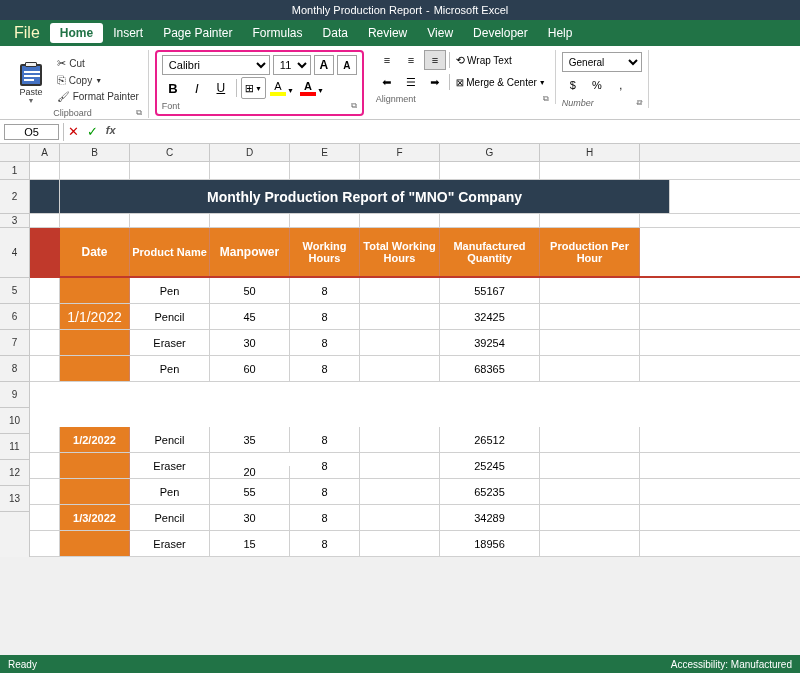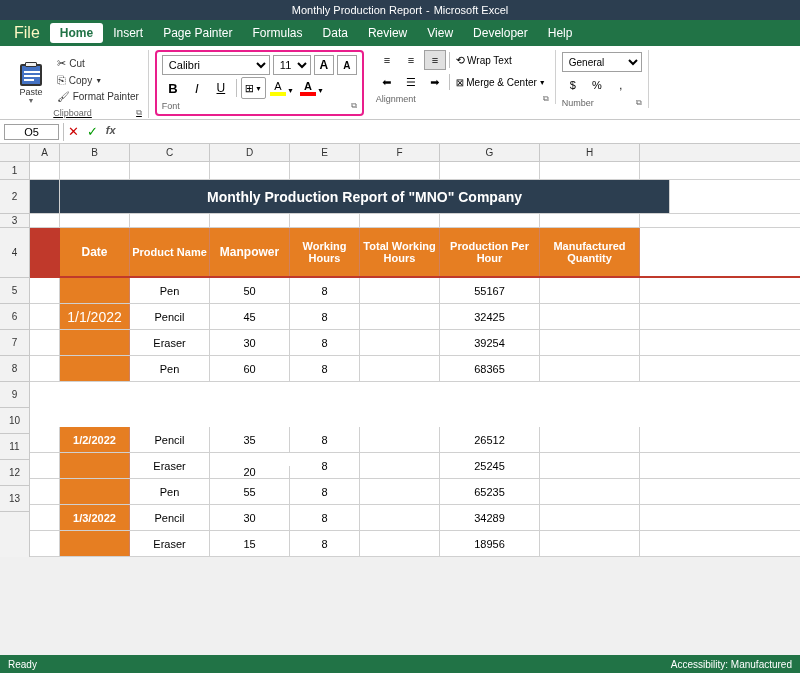--- a/index.html
+++ b/index.html
@@ -55,21 +55,21 @@
           <span style="font-size:11px;">⎘</span>
           <span>Copy</span>
           <span style="font-size:7px;">▼</span>
         </div>
         <div style="display:flex; align-items:center; gap:3px; font-size:10px; color:#333; cursor:pointer; padding:1px 3px; border-radius:2px; white-space:nowrap;">
           <span style="font-size:10px;">🖌</span>
           <span>Format Painter</span>
         </div>
       </div>
     </div>
-    <div style="display:flex; align-items:center; gap:3px; width:100%;text-decoration:underline;">
+    <div style="display:flex; align-items:center; gap:3px; width:100%;">
       <span style="font-size:9px; color:#666; flex:1; text-align:center;">Clipboard</span>
       <span style="font-size:8px; color:#666; cursor:pointer;">⧉</span>
     </div>
   </div>
 
   <div style="border:2px solid #e91e8c; border-radius:4px; padding:3px 5px; margin:0 6px; display:flex; flex-direction:column; gap:2px;">
 
     <div style="display:flex; align-items:center; gap:3px;">
       <select style="border:1px solid #a0a0a0; font-size:11px; padding:0 2px; width:108px; height:20px; background:white;">
         <option>Calibri</option>
@@ -141,21 +141,21 @@
 
   <div style="display:flex; flex-direction:column; padding:0 6px; border-right:1px solid #d0d0d0; gap:3px; min-width:90px;">
     <select style="border:1px solid #a0a0a0; font-size:10px; padding:1px 2px; height:20px; width:80px; background:white; margin-top:2px;">
       <option>General</option>
     </select>
     <div style="display:flex; align-items:center; gap:2px;">
       <button style="width:22px; height:20px; border:1px solid transparent; background:transparent; cursor:pointer; font-size:11px;">$</button>
       <button style="width:22px; height:20px; border:1px solid transparent; background:transparent; cursor:pointer; font-size:11px;">%</button>
       <button style="width:22px; height:20px; border:1px solid transparent; background:transparent; cursor:pointer; font-size:11px;">,</button>
     </div>
-    <div style="display:flex; align-items:center; justify-content:space-between;">
+    <div style="display:flex; align-items:center; justify-content:space-between;font-style:italic;">
       <span style="font-size:9px; color:#666;">Number</span>
       <span style="font-size:8px; color:#666; cursor:pointer;">⧉</span>
     </div>
   </div>
 
 </div>
 
 <div style="background:white; border-bottom:1px solid #c8c8c8; display:flex; align-items:center; height:24px; padding:0 4px; gap:4px;">
   <div style="border:1px solid #a0a0a0; padding:1px 6px; font-size:11px; width:55px; text-align:center;">O5</div>
   <div style="width:1px; height:18px; background:#c0c0c0;"></div>
@@ -228,22 +228,22 @@
         <div style="width:100px; min-width:100px; border-right:1px solid #d0d0d0; background:white;"></div>
       </div>
 
       <div style="display:flex; border-bottom:2px solid #c0392b; height:50px;">
         <div style="width:30px; min-width:30px; border-right:1px solid #c0392b; background:#c0392b;"></div>
         <div style="width:70px; min-width:70px; border-right:1px solid #d08060; background:#e67e22; display:flex; align-items:center; justify-content:center; font-weight:bold; font-size:12px; color:white; text-align:center;">Date</div>
         <div style="width:80px; min-width:80px; border-right:1px solid #d08060; background:#e67e22; display:flex; align-items:center; justify-content:center; font-weight:bold; font-size:11px; color:white; text-align:center; padding:2px;">Product Name</div>
         <div style="width:80px; min-width:80px; border-right:1px solid #d08060; background:#e67e22; display:flex; align-items:center; justify-content:center; font-weight:bold; font-size:12px; color:white;">Manpower</div>
         <div style="width:70px; min-width:70px; border-right:1px solid #d08060; background:#e67e22; display:flex; align-items:center; justify-content:center; font-weight:bold; font-size:11px; color:white; text-align:center; padding:2px;">Working Hours</div>
         <div style="width:80px; min-width:80px; border-right:1px solid #d08060; background:#e67e22; display:flex; align-items:center; justify-content:center; font-weight:bold; font-size:11px; color:white; text-align:center; padding:2px;">Total Working Hours</div>
+        <div style="width:100px; min-width:100px; border-right:1px solid #d08060; background:#e67e22; display:flex; align-items:center; justify-content:center; font-weight:bold; font-size:11px; color:white; text-align:center; padding:2px;">Manufactured Quantity</div>
         <div style="width:100px; min-width:100px; border-right:1px solid #d08060; background:#e67e22; display:flex; align-items:center; justify-content:center; font-weight:bold; font-size:11px; color:white; text-align:center; padding:2px;">Production Per Hour</div>
-        <div style="width:100px; min-width:100px; border-right:1px solid #d08060; background:#e67e22; display:flex; align-items:center; justify-content:center; font-weight:bold; font-size:11px; color:white; text-align:center; padding:2px;">Manufactured Quantity</div>
       </div>
 
       <div style="display:flex; border-bottom:1px solid #d0d0d0; height:26px;">
         <div style="width:30px; min-width:30px; border-right:1px solid #d0d0d0; background:white;"></div>
         <div style="width:70px; min-width:70px; border-right:1px solid #d08060; background:#e67e22; display:flex; align-items:center; justify-content:center; font-weight:bold; font-size:11px; color:white;"></div>
         <div style="width:80px; min-width:80px; border-right:1px solid #d0d0d0; background:white; display:flex; align-items:center; justify-content:center; font-size:11px;">Pen</div>
         <div style="width:80px; min-width:80px; border-right:1px solid #d0d0d0; background:white; display:flex; align-items:center; justify-content:center; font-size:11px;">50</div>
         <div style="width:70px; min-width:70px; border-right:1px solid #d0d0d0; background:white; display:flex; align-items:center; justify-content:center; font-size:11px;">8</div>
         <div style="width:80px; min-width:80px; border-right:1px solid #d0d0d0; background:white; display:flex; align-items:center; justify-content:center; font-size:11px;"></div>
         <div style="width:100px; min-width:100px; border-right:1px solid #d0d0d0; background:white; display:flex; align-items:center; justify-content:center; font-size:11px;">55167</div>

